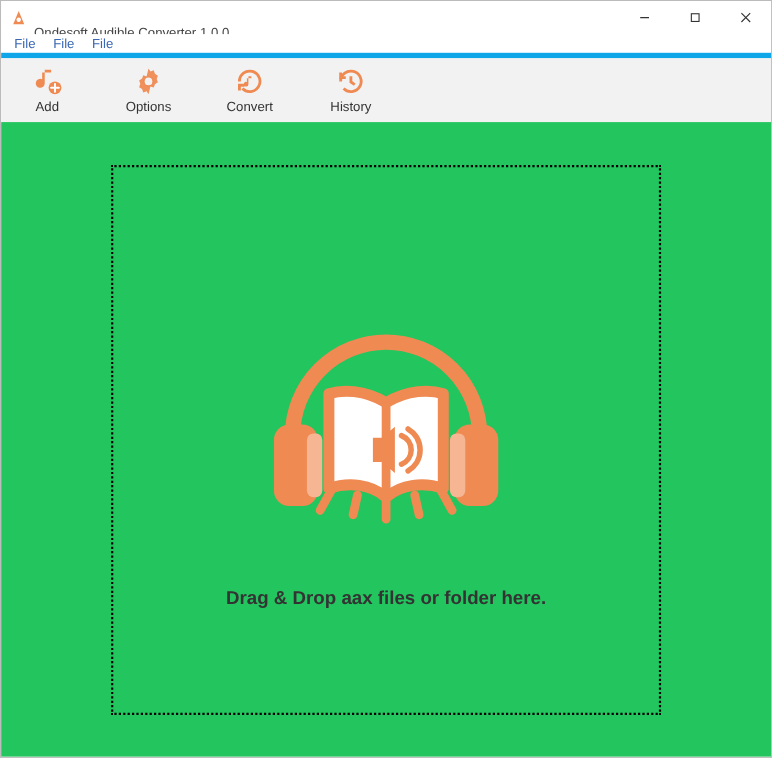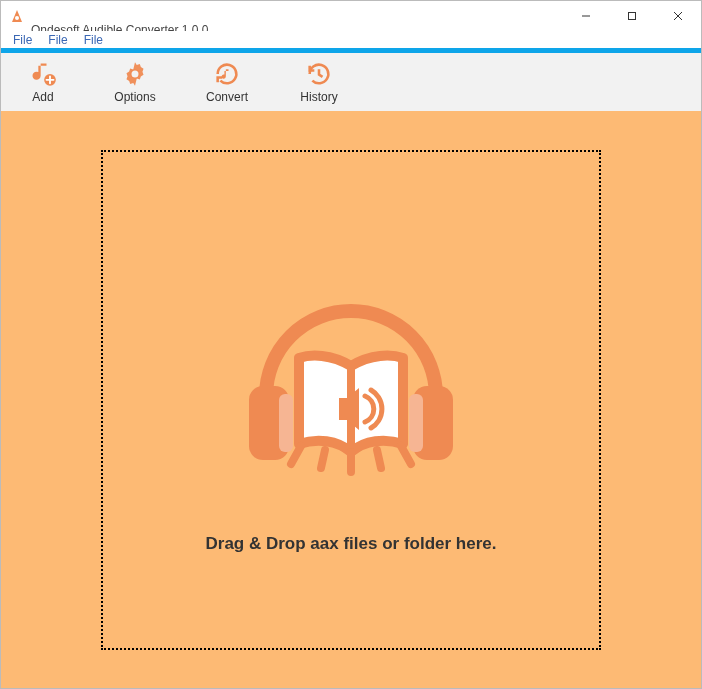--- a/index.html
+++ b/index.html
@@ -63,21 +63,21 @@
       color: #333;
     }
     .tool .ticon { width: 28px; height: 28px; color: #ef8a52; }
     .tool .tlabel { font-size: 12px; margin-top: 2px; }
 
     .content {
       flex: 1;
       display: flex;
       align-items: center;
       justify-content: center;
-      background: #fdba74;
+      background: #22c55e;
     }
     .dropzone {
       width: 500px;
       height: 500px;
       border: 2px dotted #000;
       display: flex;
       flex-direction: column;
       align-items: center;
       justify-content: center;
       gap: 28px;

